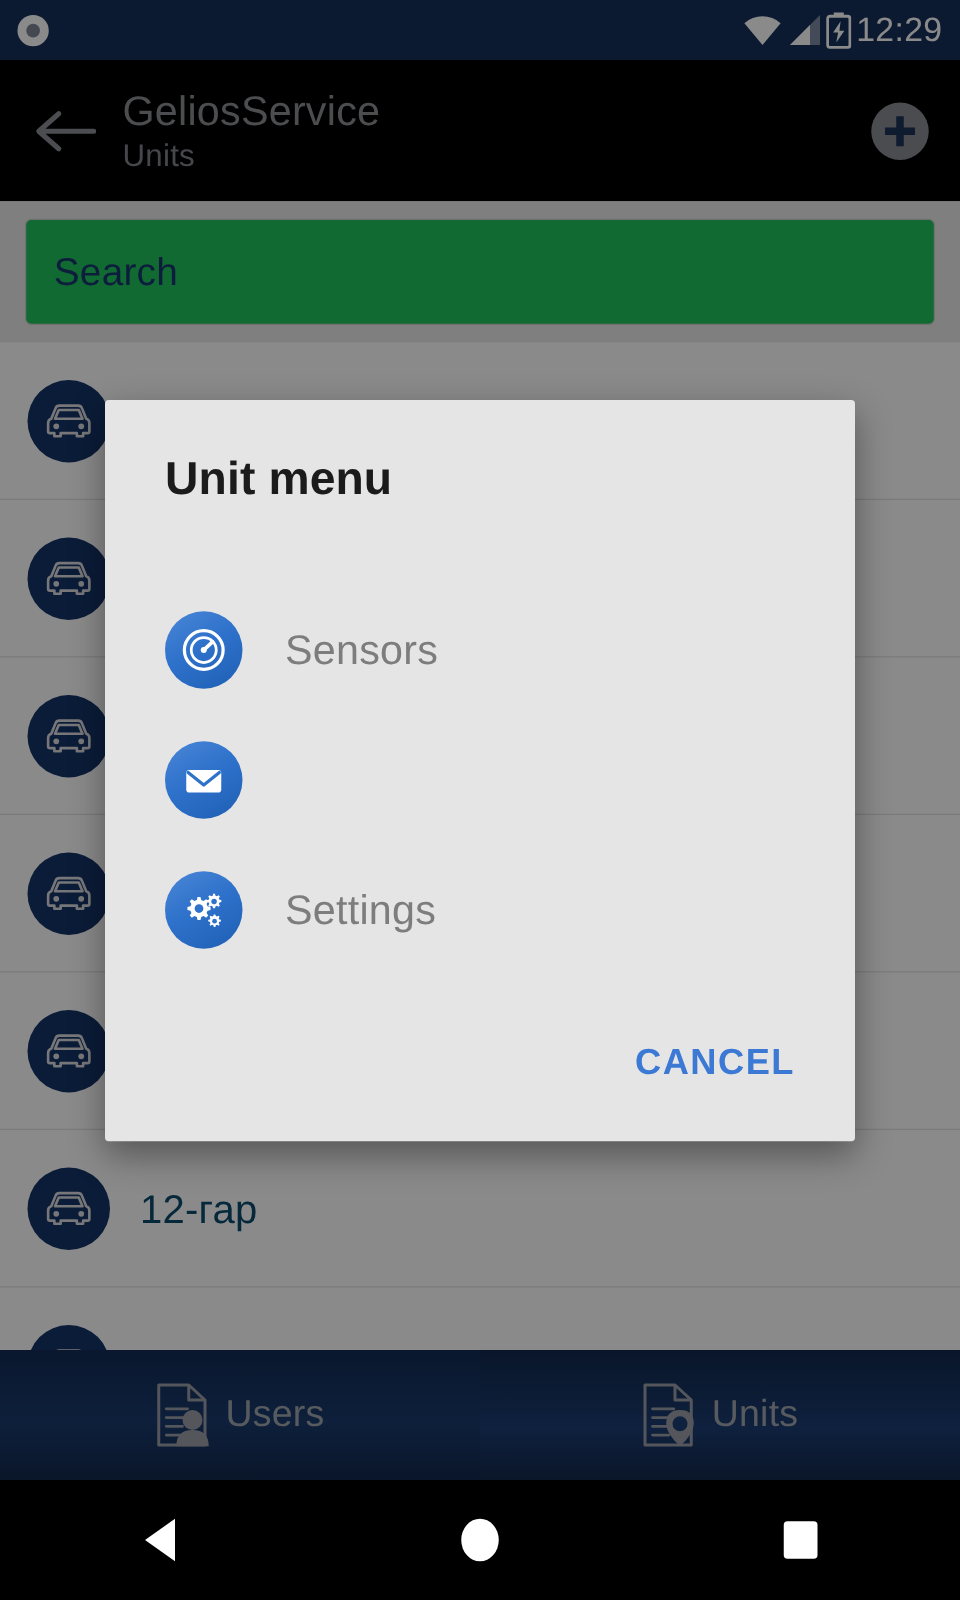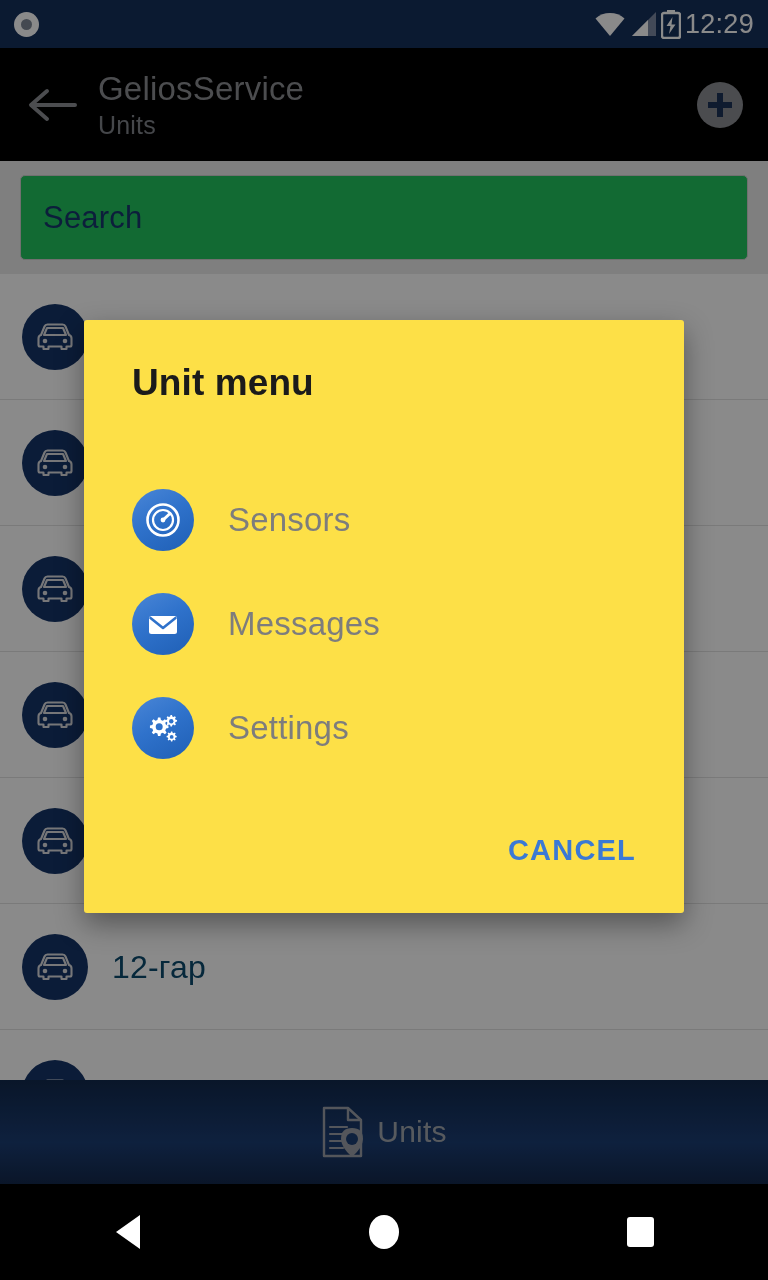--- a/index.html
+++ b/index.html
@@ -145,21 +145,21 @@
   #scrim {
     position: absolute; inset: 0 0 96px 0;
     background: rgba(0,0,0,0.46);
     pointer-events: none;
   }
 
   
   #dialog {
     position: absolute;
     left: 84px; top: 320px; width: 600px; height: 593px;
-    background: #fde047;
+    background: #e5e5e5;
     border-radius: 3px;
     box-shadow: 0 11px 28px rgba(0,0,0,0.38);
     padding: 0;
   }
   #dialog-title {
     position: absolute; left: 48px; top: 42px;
     font-size: 37px; font-weight: bold; color: #1b1b1b;
     letter-spacing: .1px;
   }
   #dialog-items {
@@ -349,20 +349,30 @@
           </svg>
         </span>
         <div class="unit-text">
           <span class="unit-name">12313213</span>
         </div>
       </div>
 
     </div>
 
     <div id="bottom-tabs">
+      <div class="tab" id="tab-users">
+        <svg width="46" height="52" viewBox="0 0 46 52">
+          <path d="M3 2 H27 L40 14 V50 H3 Z" fill="none" stroke="#9ba0a8" stroke-width="2.4" stroke-linejoin="round"></path>
+          <path d="M27 2 V14 H40" fill="none" stroke="#9ba0a8" stroke-width="2.4" stroke-linejoin="round"></path>
+          <path d="M9 21 H26 M9 28 H26 M9 35 H22 M9 42 H20" stroke="#9ba0a8" stroke-width="2.2" stroke-linecap="round"></path>
+          <circle cx="30" cy="30" r="8" fill="#9ba0a8"></circle>
+          <path d="M17 51 Q17 38 30 38 Q43 38 43 51 Z" fill="#9ba0a8"></path>
+        </svg>
+        <span class="tab-label">Users</span>
+      </div>
       <div class="tab" id="tab-units">
         <svg width="46" height="52" viewBox="0 0 46 52">
           <path d="M3 2 H27 L40 14 V50 H3 Z" fill="none" stroke="#9ba0a8" stroke-width="2.4" stroke-linejoin="round"></path>
           <path d="M27 2 V14 H40" fill="none" stroke="#9ba0a8" stroke-width="2.4" stroke-linejoin="round"></path>
           <path d="M9 21 H26 M9 28 H26 M9 35 H22 M9 42 H22" stroke="#9ba0a8" stroke-width="2.2" stroke-linecap="round"></path>
           <path d="M31 22 Q42 22 42 33 Q42 41 31 51 Q20 41 20 33 Q20 22 31 22 Z" fill="#9ba0a8"></path>
           <circle cx="31" cy="33" r="6" fill="#1b3d73"></circle>
         </svg>
         <span class="tab-label">Units</span>
       </div>
@@ -389,21 +399,20 @@
         <span class="menu-label">Sensors</span>
       </div>
 
       <div class="menu-item">
         <span class="menu-icon">
           <svg width="38" height="38" viewBox="0 0 38 38">
             <rect x="5" y="11" width="28" height="18" rx="2.5" fill="#ffffff"></rect>
             <path d="M6.5 13 L19 23 L31.5 13" fill="none" stroke="#2f72cb" stroke-width="2.6" stroke-linecap="round" stroke-linejoin="round"></path>
           </svg>
         </span>
-        <span class="menu-label">Messages</span>
       </div>
 
       <div class="menu-item">
         <span class="menu-icon">
           <svg width="38" height="38" viewBox="0 0 38 38">
             <g fill="#ffffff">
               <path d="M14 8.5 l2.4 0 .55 2.4 1.9 .8 2.05-1.35 1.7 1.7 -1.35 2.05 .8 1.9 2.4 .55 0 2.4 -2.4 .55 -.8 1.9 1.35 2.05 -1.7 1.7 -2.05-1.35 -1.9 .8 -.55 2.4 -2.4 0 -.55-2.4 -1.9-.8 -2.05 1.35 -1.7-1.7 1.35-2.05 -.8-1.9 -2.4-.55 0-2.4 2.4-.55 .8-1.9 -1.35-2.05 1.7-1.7 2.05 1.35 1.9-.8 z"></path>
               <circle cx="15.2" cy="17.8" r="3.5" fill="#2f72cb"></circle>
               <path d="M26.5 6 l1.5 0 .35 1.5 1.2 .5 1.3-.85 1.05 1.05 -.85 1.3 .5 1.2 1.5 .35 0 1.5 -1.5 .35 -.5 1.2 .85 1.3 -1.05 1.05 -1.3-.85 -1.2 .5 -.35 1.5 -1.5 0 -.35-1.5 -1.2-.5 -1.3 .85 -1.05-1.05 .85-1.3 -.5-1.2 -1.5-.35 0-1.5 1.5-.35 .5-1.2 -.85-1.3 1.05-1.05 1.3 .85 1.2-.5 z"></path>
               <circle cx="27.25" cy="12.2" r="2.2" fill="#2f72cb"></circle>

